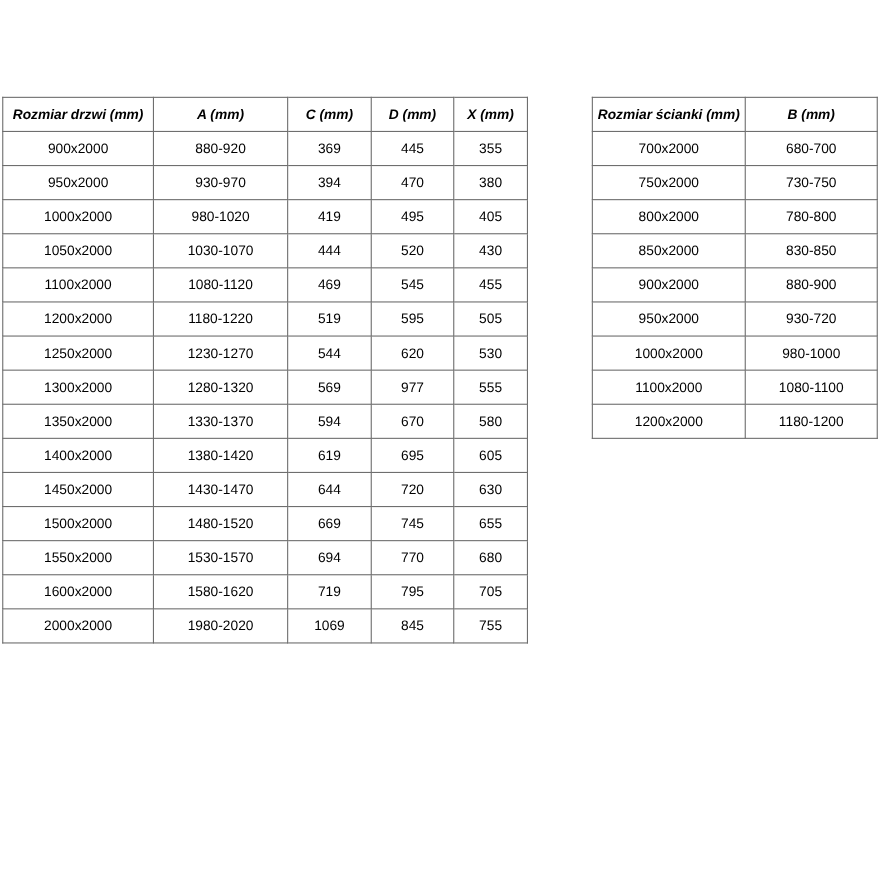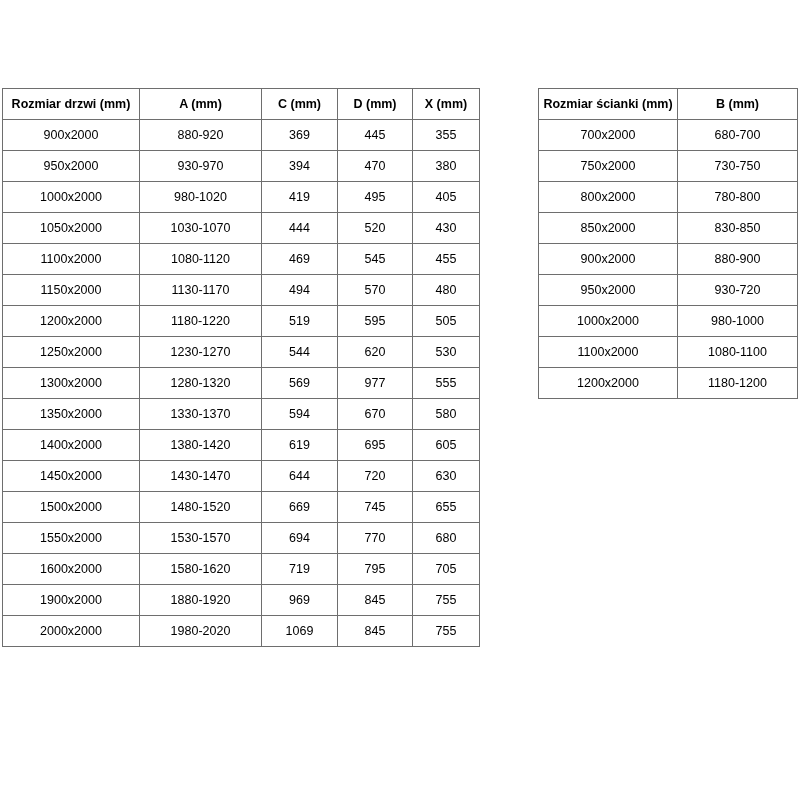--- a/index.html
+++ b/index.html
@@ -28,20 +28,21 @@
     height: 30px;
     font-size: 12.5px;
     line-height: 1;
     padding: 0 2px;
     color: #000000;
     white-space: nowrap;
     overflow: hidden;
   }
   th {
     font-weight: bold;
+    font-style: italic;
   }
   td {
     font-weight: normal;
   }
   table.doors {
     left: 2px;
     top: 88px;
     width: 477px;
   }
   table.doors col.c1 { width: 137px; }
@@ -109,27 +110,20 @@
           <td>430</td>
         </tr>
         <tr>
           <td>1100x2000</td>
           <td>1080-1120</td>
           <td>469</td>
           <td>545</td>
           <td>455</td>
         </tr>
         <tr>
-          <td>1150x2000</td>
-          <td>1130-1170</td>
-          <td>494</td>
-          <td>570</td>
-          <td>480</td>
-        </tr>
-        <tr>
           <td>1200x2000</td>
           <td>1180-1220</td>
           <td>519</td>
           <td>595</td>
           <td>505</td>
         </tr>
         <tr>
           <td>1250x2000</td>
           <td>1230-1270</td>
           <td>544</td>
@@ -177,27 +171,20 @@
           <td>694</td>
           <td>770</td>
           <td>680</td>
         </tr>
         <tr>
           <td>1600x2000</td>
           <td>1580-1620</td>
           <td>719</td>
           <td>795</td>
           <td>705</td>
-        </tr>
-        <tr>
-          <td>1900x2000</td>
-          <td>1880-1920</td>
-          <td>969</td>
-          <td>845</td>
-          <td>755</td>
         </tr>
         <tr>
           <td>2000x2000</td>
           <td>1980-2020</td>
           <td>1069</td>
           <td>845</td>
           <td>755</td>
         </tr>
       </tbody>
     </table>

